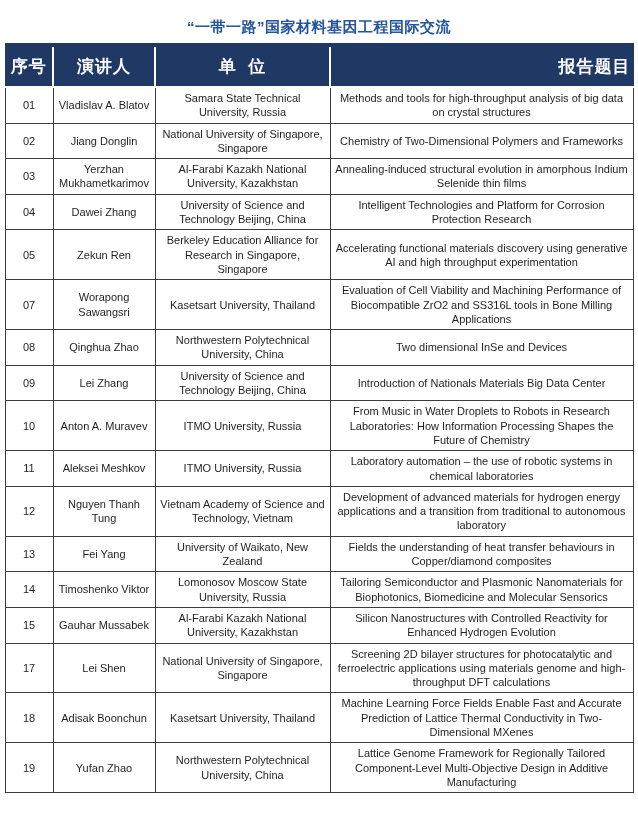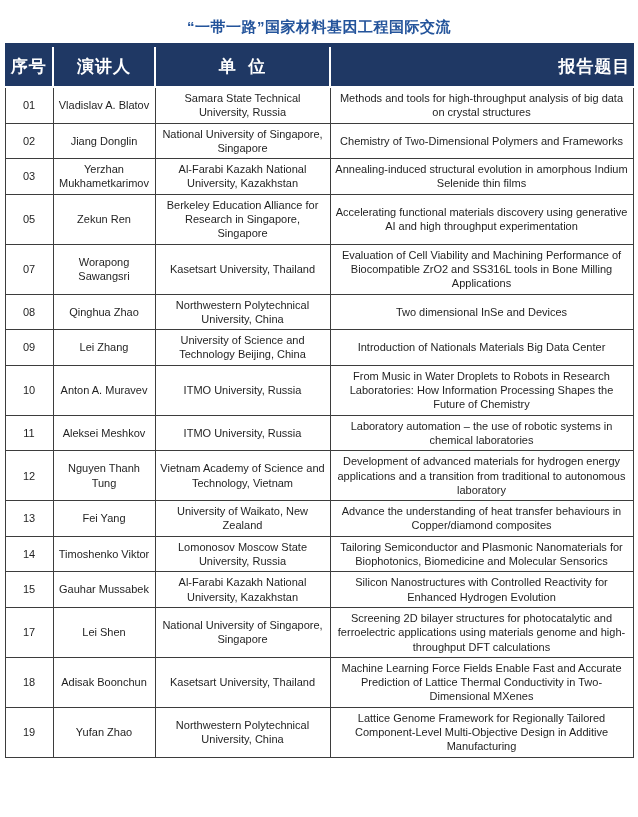--- a/index.html
+++ b/index.html
@@ -100,20 +100,26 @@
     <td>Chemistry of Two-Dimensional Polymers and Frameworks</td>
   </tr>
 
   <tr>
     <td>03</td>
     <td>Yerzhan Mukhametkarimov</td>
     <td>Al-Farabi Kazakh National University, Kazakhstan</td>
     <td>Annealing-induced structural evolution in amorphous Indium Selenide thin films</td>
   </tr>
 
+  <tr>
+    <td>04</td>
+    <td>Dawei Zhang</td>
+    <td>University of Science and Technology Beijing, China</td>
+    <td>Intelligent Technologies and Platform for Corrosion Protection Research</td>
+  </tr>
 
   <tr>
     <td>05</td>
     <td>Zekun Ren</td>
     <td>Berkeley Education Alliance for Research in Singapore, Singapore</td>
     <td>Accelerating functional materials discovery using generative AI and high throughput experimentation</td>
   </tr>
 
 
   <tr>
@@ -155,21 +161,21 @@
     <td>12</td>
     <td>Nguyen Thanh Tung</td>
     <td>Vietnam Academy of Science and Technology, Vietnam</td>
     <td>Development of advanced materials for hydrogen energy applications and a transition from traditional to autonomous laboratory</td>
   </tr>
 
   <tr>
     <td>13</td>
     <td>Fei Yang</td>
     <td>University of Waikato, New Zealand</td>
-    <td>Advance the understanding of heat transfer behaviours in Copper/diamond composites</td>
+    <td>Fields the understanding of heat transfer behaviours in Copper/diamond composites</td>
   </tr>
 
   <tr>
     <td>14</td>
     <td>Timoshenko Viktor</td>
     <td>Lomonosov Moscow State University, Russia</td>
     <td>Tailoring Semiconductor and Plasmonic Nanomaterials for Biophotonics, Biomedicine and Molecular Sensorics</td>
   </tr>
 
   <tr>

